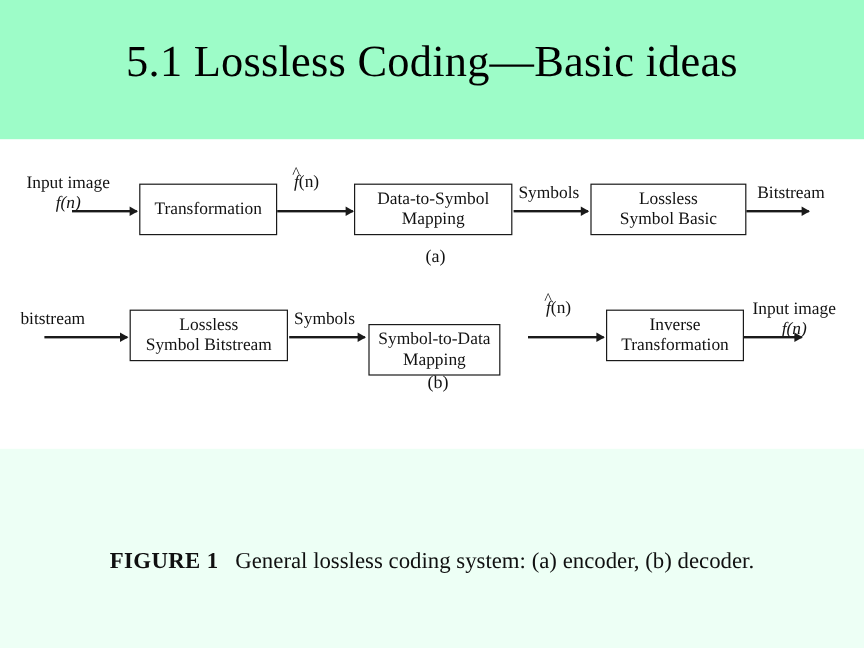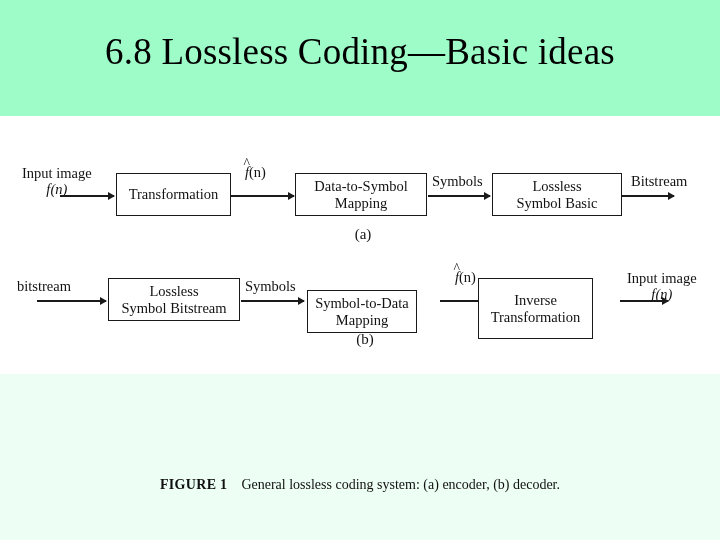--- a/index.html
+++ b/index.html
@@ -52,21 +52,20 @@
     background: #edfff5;
   }
   
   .figure {
     position: absolute;
     left: 0;
     top: 116px;
     width: 720px;
     height: 258px;
     background: transparent;
-    margin-top: 20px;
   }
   .row {
     position: absolute;
     left: 0;
     width: 720px;
     height: 80px;
   }
   #row-a { top: 28px; }
   #row-b { top: 133px; }
 
@@ -141,37 +140,37 @@
     width: 60px;
   }
   
   .caption {
     position: absolute;
     left: 0;
     top: 341px;
     width: 720px;
     text-align: center;
     font-family: "Liberation Serif", serif;
-    font-size: 14px;
+    font-size: 19px;
     color: #101010;
     white-space: nowrap;
   }
   .caption .figno {
     font-weight: bold;
     letter-spacing: 0.3px;
   }
   .caption .gap { display: inline-block; width: 14px; }
 </style>
 </head>
 <body>
 
 <div class="slide">
 
   <div class="title-band">
-    <div class="title-text">6.8 Lossless Coding—Basic ideas</div>
+    <div class="title-text">5.1 Lossless Coding—Basic ideas</div>
   </div>
 
   <div class="lower-band"></div>
 
   <div class="figure">
 
     <div class="row" id="row-a">
 
       <div class="lbl two" style="left:22px; top:1px;">
         <span>Input image</span><br>
@@ -233,21 +232,21 @@
           <span>Symbol-to-Data</span><br>
           <span>Mapping</span>
         </span>
       </div>
 
       <div class="lbl" style="left:455px; top:0px;">
         <span class="hatwrap"><span class="hat">^</span><span>f</span></span><span>(n)</span>
       </div>
       <div class="arrow" style="left:440px; top:31px; width:63px;"></div>
 
-      <div class="dbox" style="left:478px; top:9px; width:115px; height:61px;justify-content:center;">
+      <div class="dbox" style="left:505px; top:9px; width:115px; height:43px;justify-content:center;">
         <span class="lines">
           <span>Inverse</span><br>
           <span>Transformation</span>
         </span>
       </div>
 
       <div class="lbl two" style="left:627px; top:1px;">
         <span>Input image</span><br>
         <span class="ital">f(n)</span>
       </div>

